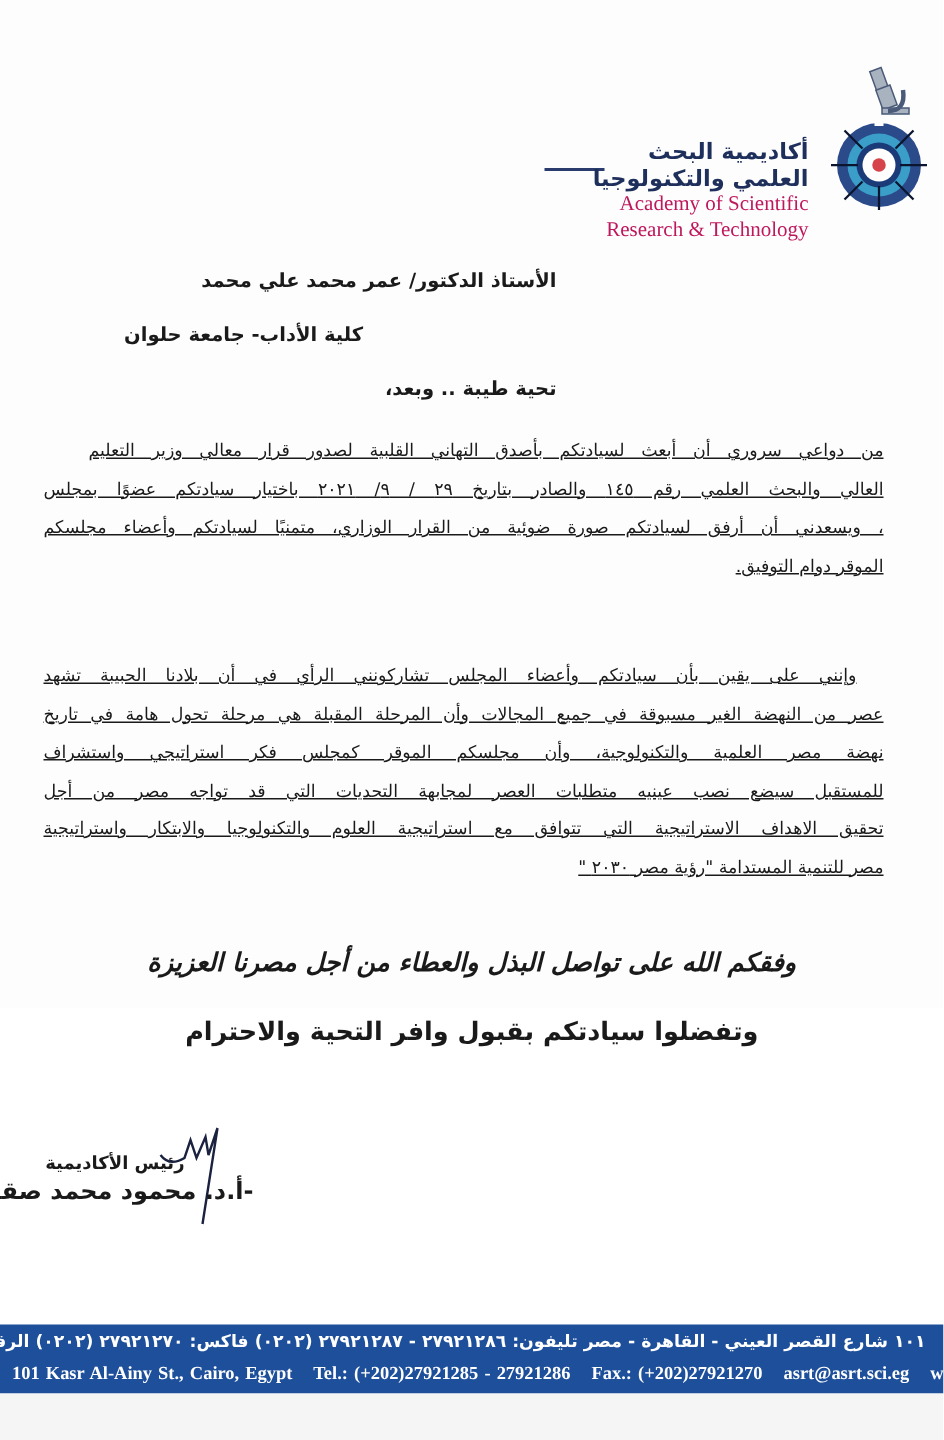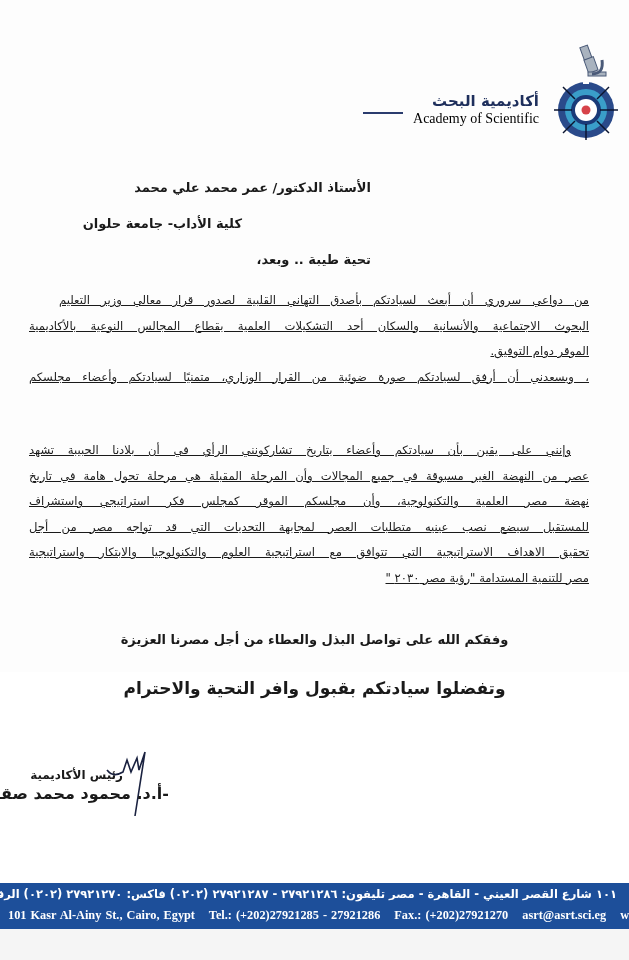--- a/index.html
+++ b/index.html
@@ -4,37 +4,37 @@
 <style>
   html, body { margin:0; padding:0; background:#ffffff; }
   body { width:629px; height:960px; position:relative; overflow:hidden; font-family:"DejaVu Sans", sans-serif; color:#1a1a1a; }
   .page { position:absolute; left:0; top:0; width:629px; height:672px; background:#fdfdfd; }
 
   
   .header { position:absolute; top:40px; right:0; width:629px; height:100px; }
   .header-line { position:absolute; left:363px; top:72px; width:40px; height:2px; background:#2a3c6e; }
   .org-text { position:absolute; right:90px; top:52px; text-align:right; }
   .org-ar { direction:rtl; font-family:"DejaVu Sans", sans-serif; color:#1e2f5c; font-size:15px; font-weight:bold; line-height:18px; white-space:nowrap; }
-  .org-en { font-family:"Liberation Serif", serif; color:#000000; font-size:14px; line-height:17px; white-space:nowrap; text-align:center; }
+  .org-en { font-family:"Liberation Serif", serif; color:#be185d; font-size:14px; line-height:17px; white-space:nowrap; text-align:right; }
   .logo { position:absolute; left:548px; top:40px; width:80px; height:100px; }
 
   
   .rtl { direction:rtl; text-align:center; position:absolute; white-space:nowrap; }
   .bold { font-weight:bold; }
   .addressee { right:258px; top:180px; font-size:13px; }
   .faculty { right:387px; top:216px; font-size:13px; }
   .greeting { right:258px; top:252px; font-size:13px; }
 
   .para { position:absolute; right:40px; width:560px; direction:rtl; text-align:justify; font-size:11.6px; line-height:25.5px; }
   .para .ln { display:block; white-space:nowrap; text-align-last:justify; text-align:justify;text-decoration:underline; }
   .para .ln.last { text-align-last:right; }
   .p1 { top:288px; }
   .p2 { top:438px; }
 
-  .closing1 { top:632px; left:0; right:0; text-align:center !important; font-size:13px; }
+  .closing1 { top:632px; left:0; right:0; text-align:center !important; font-size:17px;font-style:italic; }
   .closing2 { top:678px; left:0; right:0; text-align:center !important; font-size:17px; }
 
   .sig-title { right:506px; top:768px; font-size:12px; }
   .sig-name { right:460px; top:784px; font-size:16px; }
   .signature { position:absolute; left:105px; top:748px; width:60px; height:70px; }
 
   
   .footer { position:absolute; left:0; top:883px; width:629px; height:46px; background:#1d4f9a; color:#ffffff; }
   .footer-top { position:absolute; right:12px; top:4px; direction:rtl; font-size:11.5px; font-weight:bold; white-space:nowrap; }
   .footer-bottom { position:absolute; left:8px; top:25px; font-family:"Liberation Serif", serif; font-weight:bold; font-size:12.3px; white-space:nowrap; word-spacing:1px; }
@@ -43,21 +43,23 @@
 </style>
 </head>
 <body>
 
 <div class="page">
 
   <div class="header">
     <div class="header-line"></div>
     <div class="org-text">
       <div class="org-ar">أكاديمية البحث</div>
+      <div class="org-ar">العلمي والتكنولوجيا</div>
       <div class="org-en">Academy of Scientific</div>
+      <div class="org-en">Research &amp; Technology</div>
     </div>
   </div>
   <svg class="logo" viewBox="0 0 80 100">
 
     <g fill="#a9b3bf" stroke="#4a5a78" stroke-width="1">
       <rect x="34" y="6" width="8" height="14" transform="rotate(-20 38 13)"></rect>
       <rect x="38" y="18" width="10" height="14" transform="rotate(-20 43 25)"></rect>
       <rect x="40" y="32" width="18" height="4"></rect>
       <path d="M44 34 Q56 34 54 20" fill="none" stroke-width="3"></path>
     </g>
@@ -78,27 +80,27 @@
       <line x1="61" y1="93" x2="49" y2="81"></line>
     </g>
   </svg>
 
   <div class="rtl bold addressee">الأستاذ الدكتور/ عمر محمد علي محمد</div>
   <div class="rtl bold faculty">كلية الأداب- جامعة حلوان</div>
   <div class="rtl bold greeting">تحية طيبة .. وبعد،</div>
 
   <div class="para p1">
     <span class="ln" style="padding-right:0;margin-left:30px;">من دواعي سروري أن أبعث لسيادتكم بأصدق التهاني القلبية لصدور قرار معالي وزير التعليم</span>
-    <span class="ln">البحوث الاجتماعية والأنسانية والسكان  أحد التشكيلات العلمية بقطاع المجالس النوعية بالأكاديمية</span>
+    <span class="ln">العالي والبحث العلمي رقم ١٤٥ والصادر بتاريخ ٢٩ / ٩/ ٢٠٢١ باختيار سيادتكم عضوًا بمجلس</span>
+    <span class="ln">، ويسعدني أن أرفق لسيادتكم صورة ضوئية من القرار الوزاري،  متمنيًا لسيادتكم وأعضاء مجلسكم</span>
     <span class="ln last">الموقر دوام التوفيق.</span>
-    <span class="ln">، ويسعدني أن أرفق لسيادتكم صورة ضوئية من القرار الوزاري،  متمنيًا لسيادتكم وأعضاء مجلسكم</span>
   </div>
 
   <div class="para p2">
-    <span class="ln" style="margin-right:18px;">وإنني على يقين بأن سيادتكم وأعضاء بتاريخ تشاركونني الرأي في أن بلادنا الحبيبة تشهد</span>
+    <span class="ln" style="margin-right:18px;">وإنني على يقين بأن سيادتكم وأعضاء المجلس تشاركونني الرأي في أن بلادنا الحبيبة تشهد</span>
     <span class="ln">عصر من النهضة الغير مسبوقة في جميع المجالات وأن المرحلة المقبلة هي مرحلة تحول هامة في تاريخ</span>
     <span class="ln">نهضة مصر العلمية والتكنولوجية، وأن مجلسكم الموقر كمجلس فكر استراتيجي واستشراف</span>
     <span class="ln">للمستقبل سيضع نصب عينيه متطلبات العصر لمجابهة التحديات التي قد تواجه مصر من أجل</span>
     <span class="ln">تحقيق الاهداف الاستراتيجية التي تتوافق مع استراتيجية العلوم والتكنولوجيا والابتكار واستراتيجية</span>
     <span class="ln last">مصر للتنمية المستدامة "رؤية مصر ٢٠٣٠ "</span>
   </div>
 
   <div class="rtl bold closing1">وفقكم الله على تواصل البذل والعطاء من أجل مصرنا العزيزة</div>
   <div class="rtl bold closing2">وتفضلوا  سيادتكم بقبول وافر التحية والاحترام</div>
 

